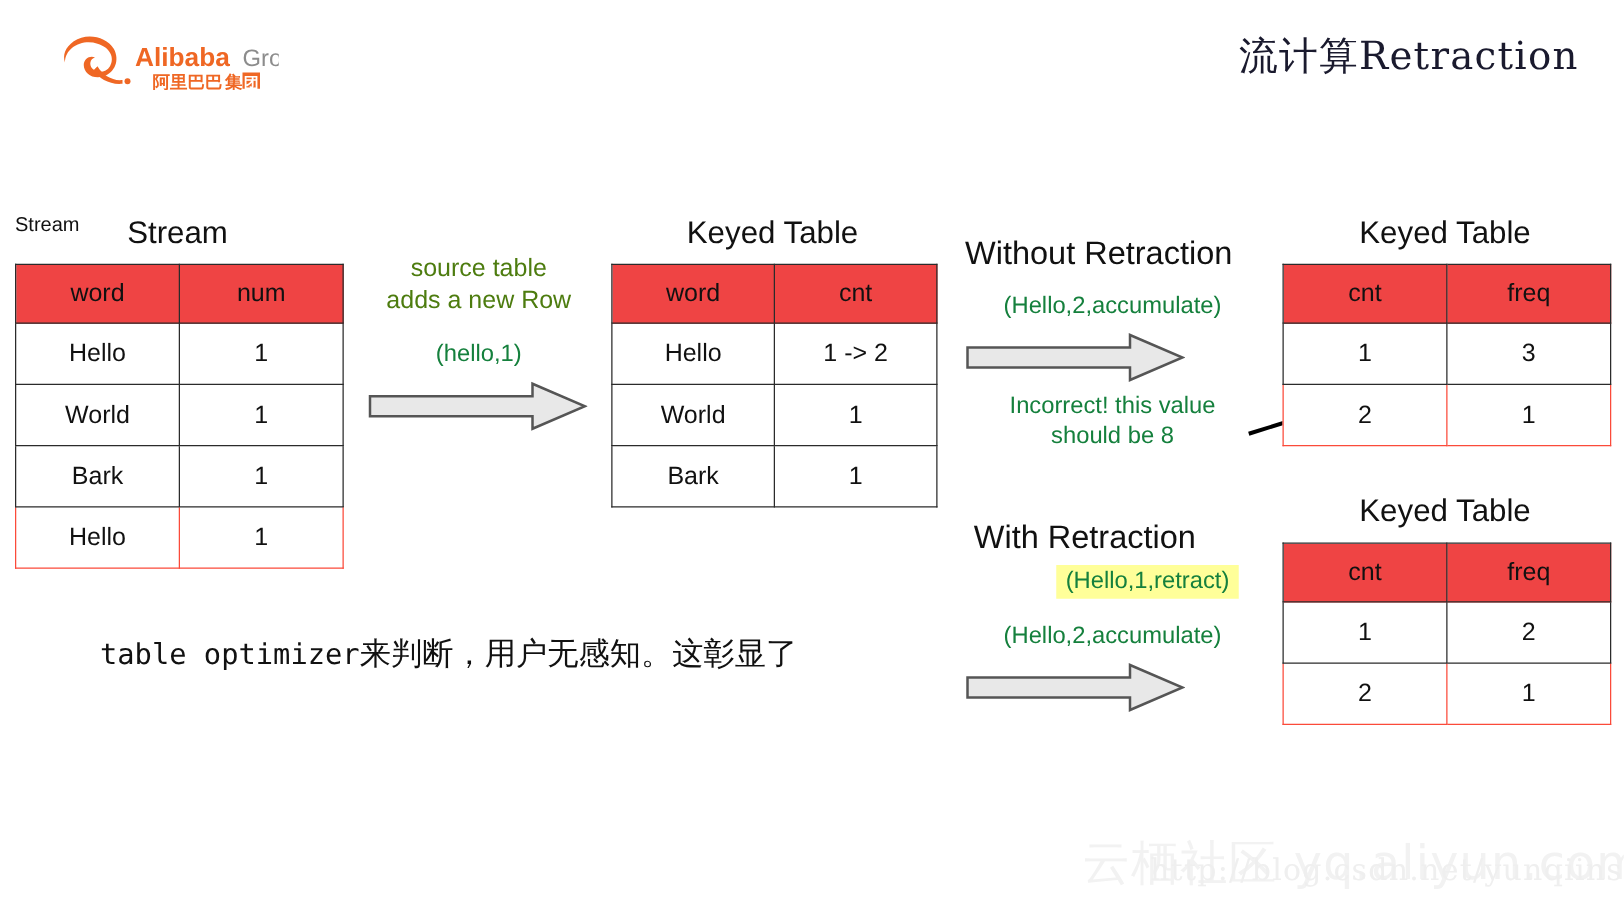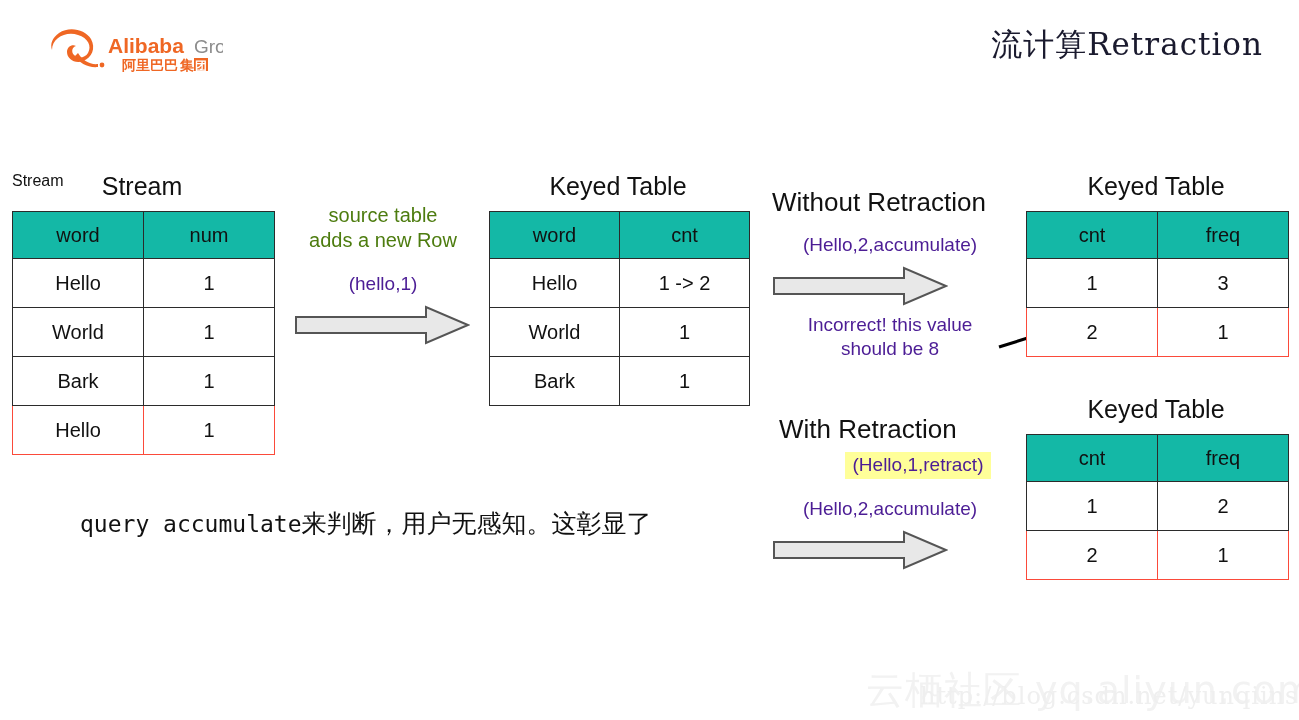--- a/index.html
+++ b/index.html
@@ -26,34 +26,34 @@
   table.grid{
     border-collapse:collapse;table-layout:fixed;background:#fff;
   }
   table.grid td{
     border:1.6px solid #2b2b2b;
     text-align:center;vertical-align:middle;
     font-size:20px;height:48px;padding:0;
     color:#111;
   }
   table.grid td.head{
-    background:#14b8a6;font-size:20px;height:46px;
+    background:#ef4444;font-size:20px;height:46px;
   }
   table.grid tr.redrow td{
     border-color:#fb4a3a;
   }
   td.red-val{color:#fc1c0c;font-weight:normal;}
 
   
   .arrow-svg{display:block;}
   .ann{
     font-size:20px;line-height:25px;color:#4d7c0f;text-align:center;white-space:nowrap;
   }
   .ann-red{
-    font-size:19px;line-height:24px;color:#4c1d95;text-align:center;white-space:nowrap;
+    font-size:19px;line-height:24px;color:#15803d;text-align:center;white-space:nowrap;
   }
   .sec-title{
     font-size:26px;color:#111;white-space:nowrap;
   }
   .hl{
     background:#ffff99;padding:1px 8px 2px 8px;display:inline-block;
   }
 
   
   #body-text{
@@ -220,17 +220,17 @@
     <td class="red-val">2</td>
   </tr>
   <tr class="redrow">
     <td>2</td>
     <td>1</td>
   </tr>
 </tbody>
   </table>
 
 <div class="abs" id="body-text">
-  <div><span class="mono">query accumulate</span><span>来判断，用户无感知。这彰显了</span></div>
+  <div><span class="mono">table optimizer</span><span>来判断，用户无感知。这彰显了</span></div>
 </div>
 
 <div class="abs" id="wm-cn">云栖社区 yq.aliyun.com</div>
 <div class="abs" id="wm-url">http://blog.csdn.net/yunqiinsight</div>
 
 </body></html>

